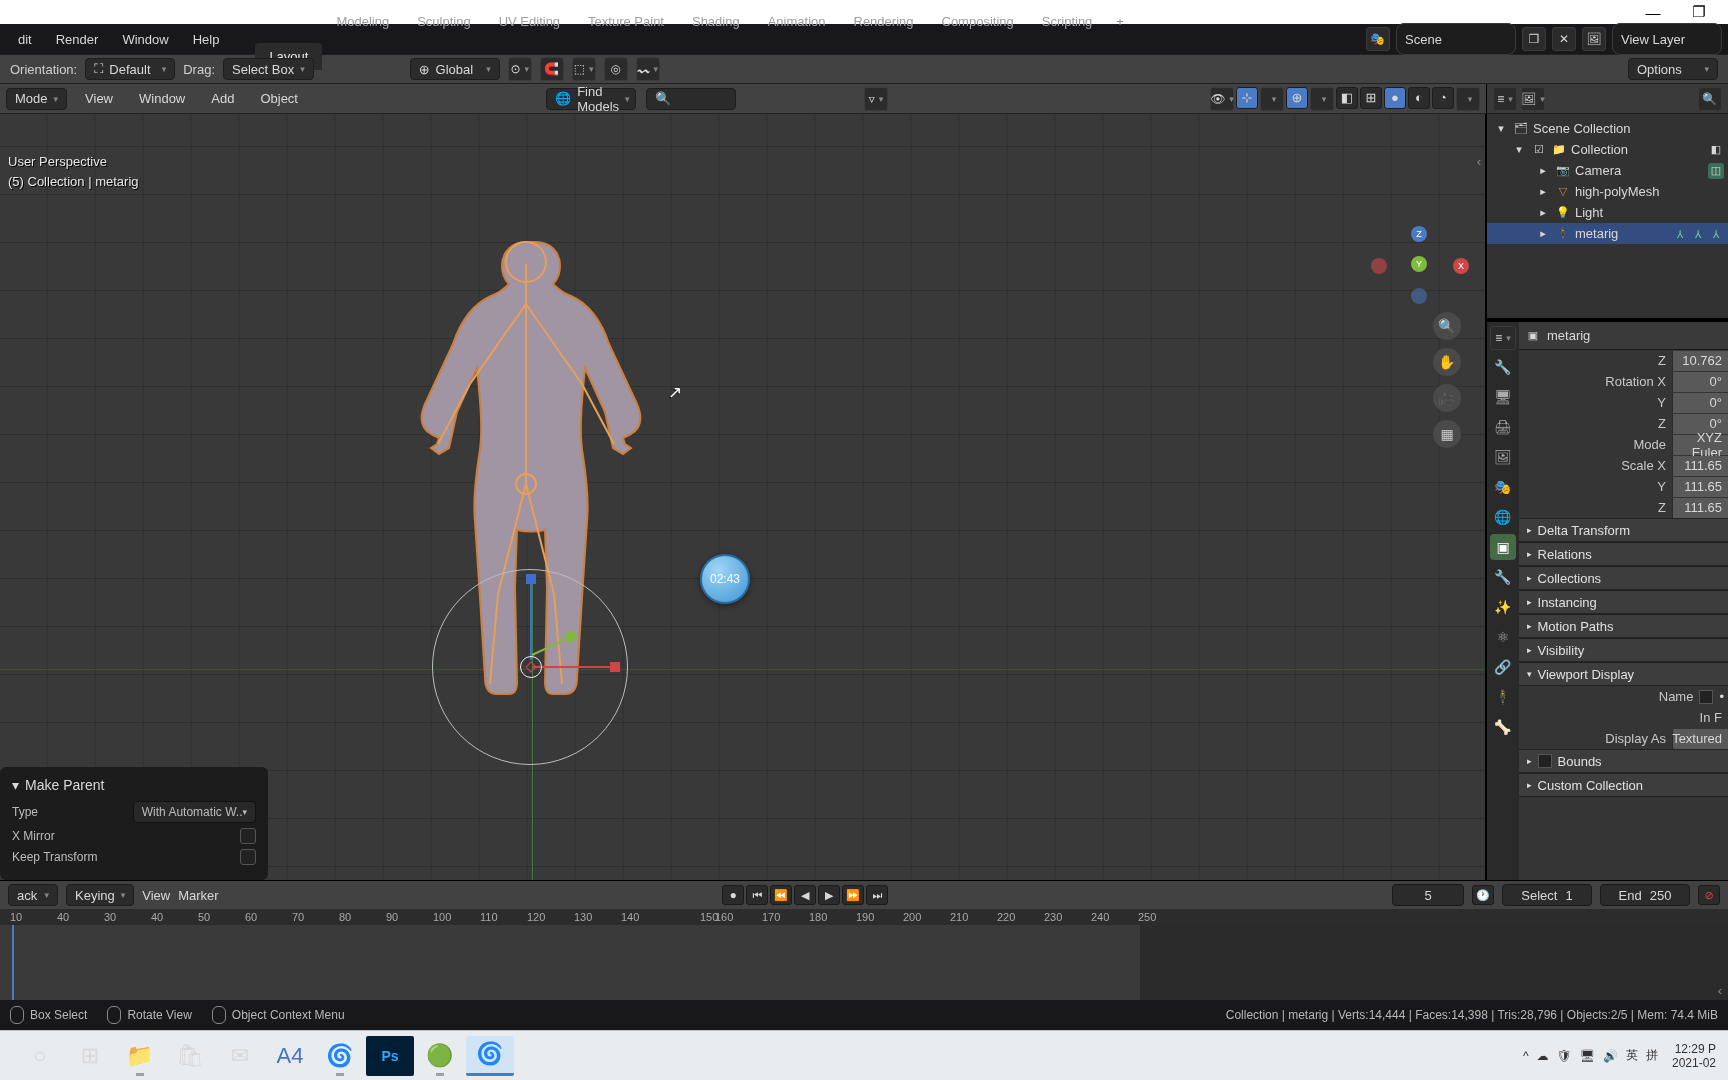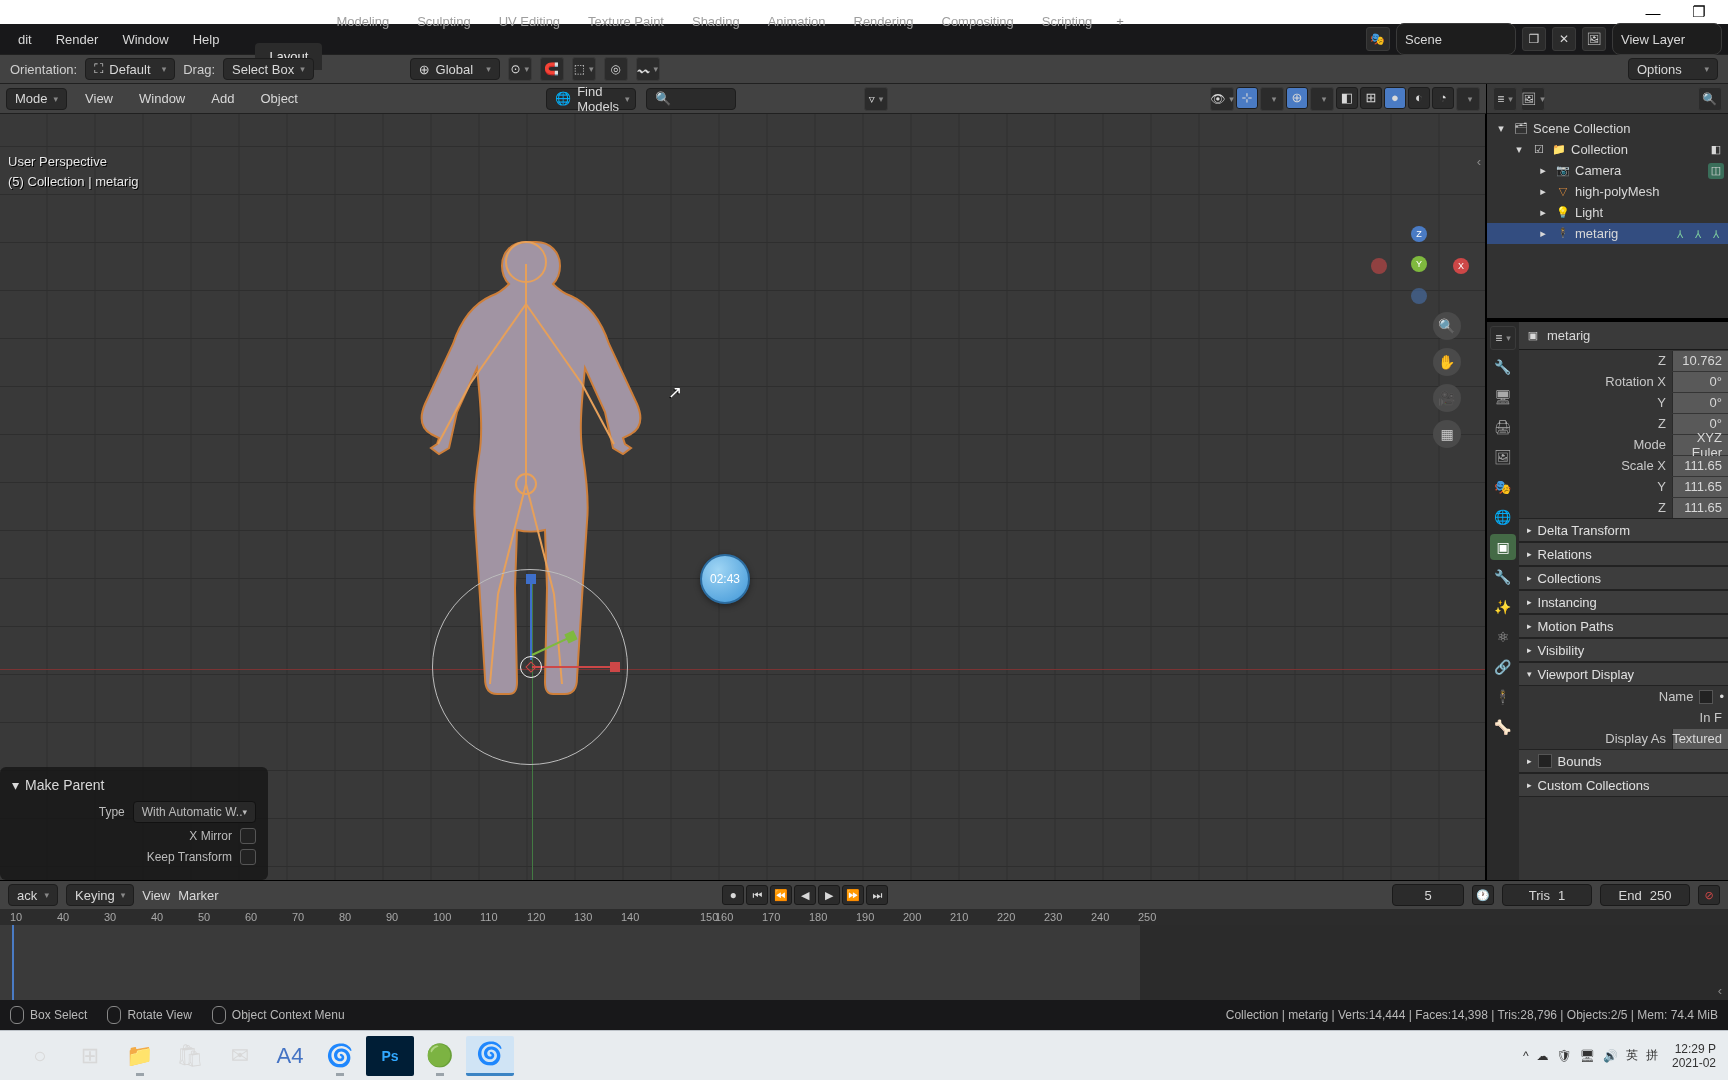--- a/index.html
+++ b/index.html
@@ -73,21 +73,21 @@
   .cursor-arrow::after { content: '↖'; color: #fff; text-shadow: 1px 1px 0 #000; font-size: 17px; transform: scaleX(-1); display: inline-block; }
 
   .nav-gizmo { position: absolute; right: 26px; top: 112px; width: 80px; height: 80px; }
   .nav-gizmo .ball { position: absolute; width: 16px; height: 16px; border-radius: 50%; font-size: 9px; color: #fff; display: flex; align-items: center; justify-content: center; }
   .nav-btns { position: absolute; right: 24px; top: 198px; display: flex; flex-direction: column; gap: 8px; }
   .nav-btn { width: 28px; height: 28px; border-radius: 50%; background: #4a4a4a; display: flex; align-items: center; justify-content: center; font-size: 14px; color: #ccc; }
 
   
   .op-panel { position: absolute; left: 0; bottom: 0; width: 268px; background: rgba(24,24,24,0.88); border-radius: 6px; padding: 10px 12px; }
   .op-panel .op-title { display: flex; align-items: center; gap: 6px; font-size: 14px; margin-bottom: 8px; }
-  .op-row { display: flex; align-items: center; justify-content: flex-end; gap: 8px; margin: 5px 0; font-size: 12px; color: #bbb; }
+  .op-row { display: flex; align-items: center; justify-content: space-between; gap: 8px; margin: 5px 0; font-size: 12px; color: #bbb; }
   .op-row .field { background: #282828; border: 1px solid #111; height: 22px; display: flex; align-items: center; padding: 0 8px; border-radius: 4px; min-width: 120px; }
   .op-row .chk { width: 16px; height: 16px; background: #222; border: 1px solid #555; border-radius: 3px; }
 
   
   .rightcol { width: 242px; display: flex; flex-direction: column; background: #323232; border-left: 1px solid #000; }
   .outliner-head { height: 30px; background: #3a3a3a; display: flex; align-items: center; padding: 0 6px; gap: 4px; border-bottom: 1px solid #1a1a1a; }
   .outliner-body { flex: 0 0 204px; overflow: hidden; padding: 4px 0; font-size: 13px; }
   .tree-row { display: flex; align-items: center; height: 21px; padding-left: 6px; gap: 4px; }
   .tree-row.sel { background: #334d80; }
   .tree-indent { display: inline-block; }
@@ -477,21 +477,21 @@
             <span class="plabel">Display As</span>
             <span class="pval" style="width:56px">Textured</span>
           </div>
         <div class="prop-section">
             <span class="tri">▸</span>
             <span class="chk" style="width:14px;height:14px;background:#222;border:1px solid #555"></span>
             <span>Bounds</span>
           </div>
         <div class="prop-section">
             <span class="tri">▸</span>
-            <span>Custom Collections</span>
+            <span>Custom Collection</span>
           </div>
       </div>
     </div>
   </div>
 </div>
 
 <div class="timeline">
   <div class="tl-head">
     <span class="ts-drop" style="min-width:50px">
         <span>ack</span>
@@ -510,21 +510,21 @@
       <span class="tr-btn">⏪</span>
       <span class="tr-btn">◀</span>
       <span class="tr-btn">▶</span>
       <span class="tr-btn">⏩</span>
       <span class="tr-btn">⏭</span>
     </div>
     <span class="spacer"></span>
     <span class="tl-frame-field">5</span>
     <span class="tr-btn">🕐</span>
     <span class="tl-frame-field" style="display:flex;gap:8px;width:90px">
-        <span>Tris</span>
+        <span>Select</span>
         <span>1</span>
       </span>
     <span class="tl-frame-field" style="display:flex;gap:8px;width:90px">
         <span>End</span>
         <span>250</span>
       </span>
     <span class="tr-btn" style="color:#d04848">⊘</span>
   </div>
   <div class="tl-ruler">
     <span style="left:10px">10</span>

